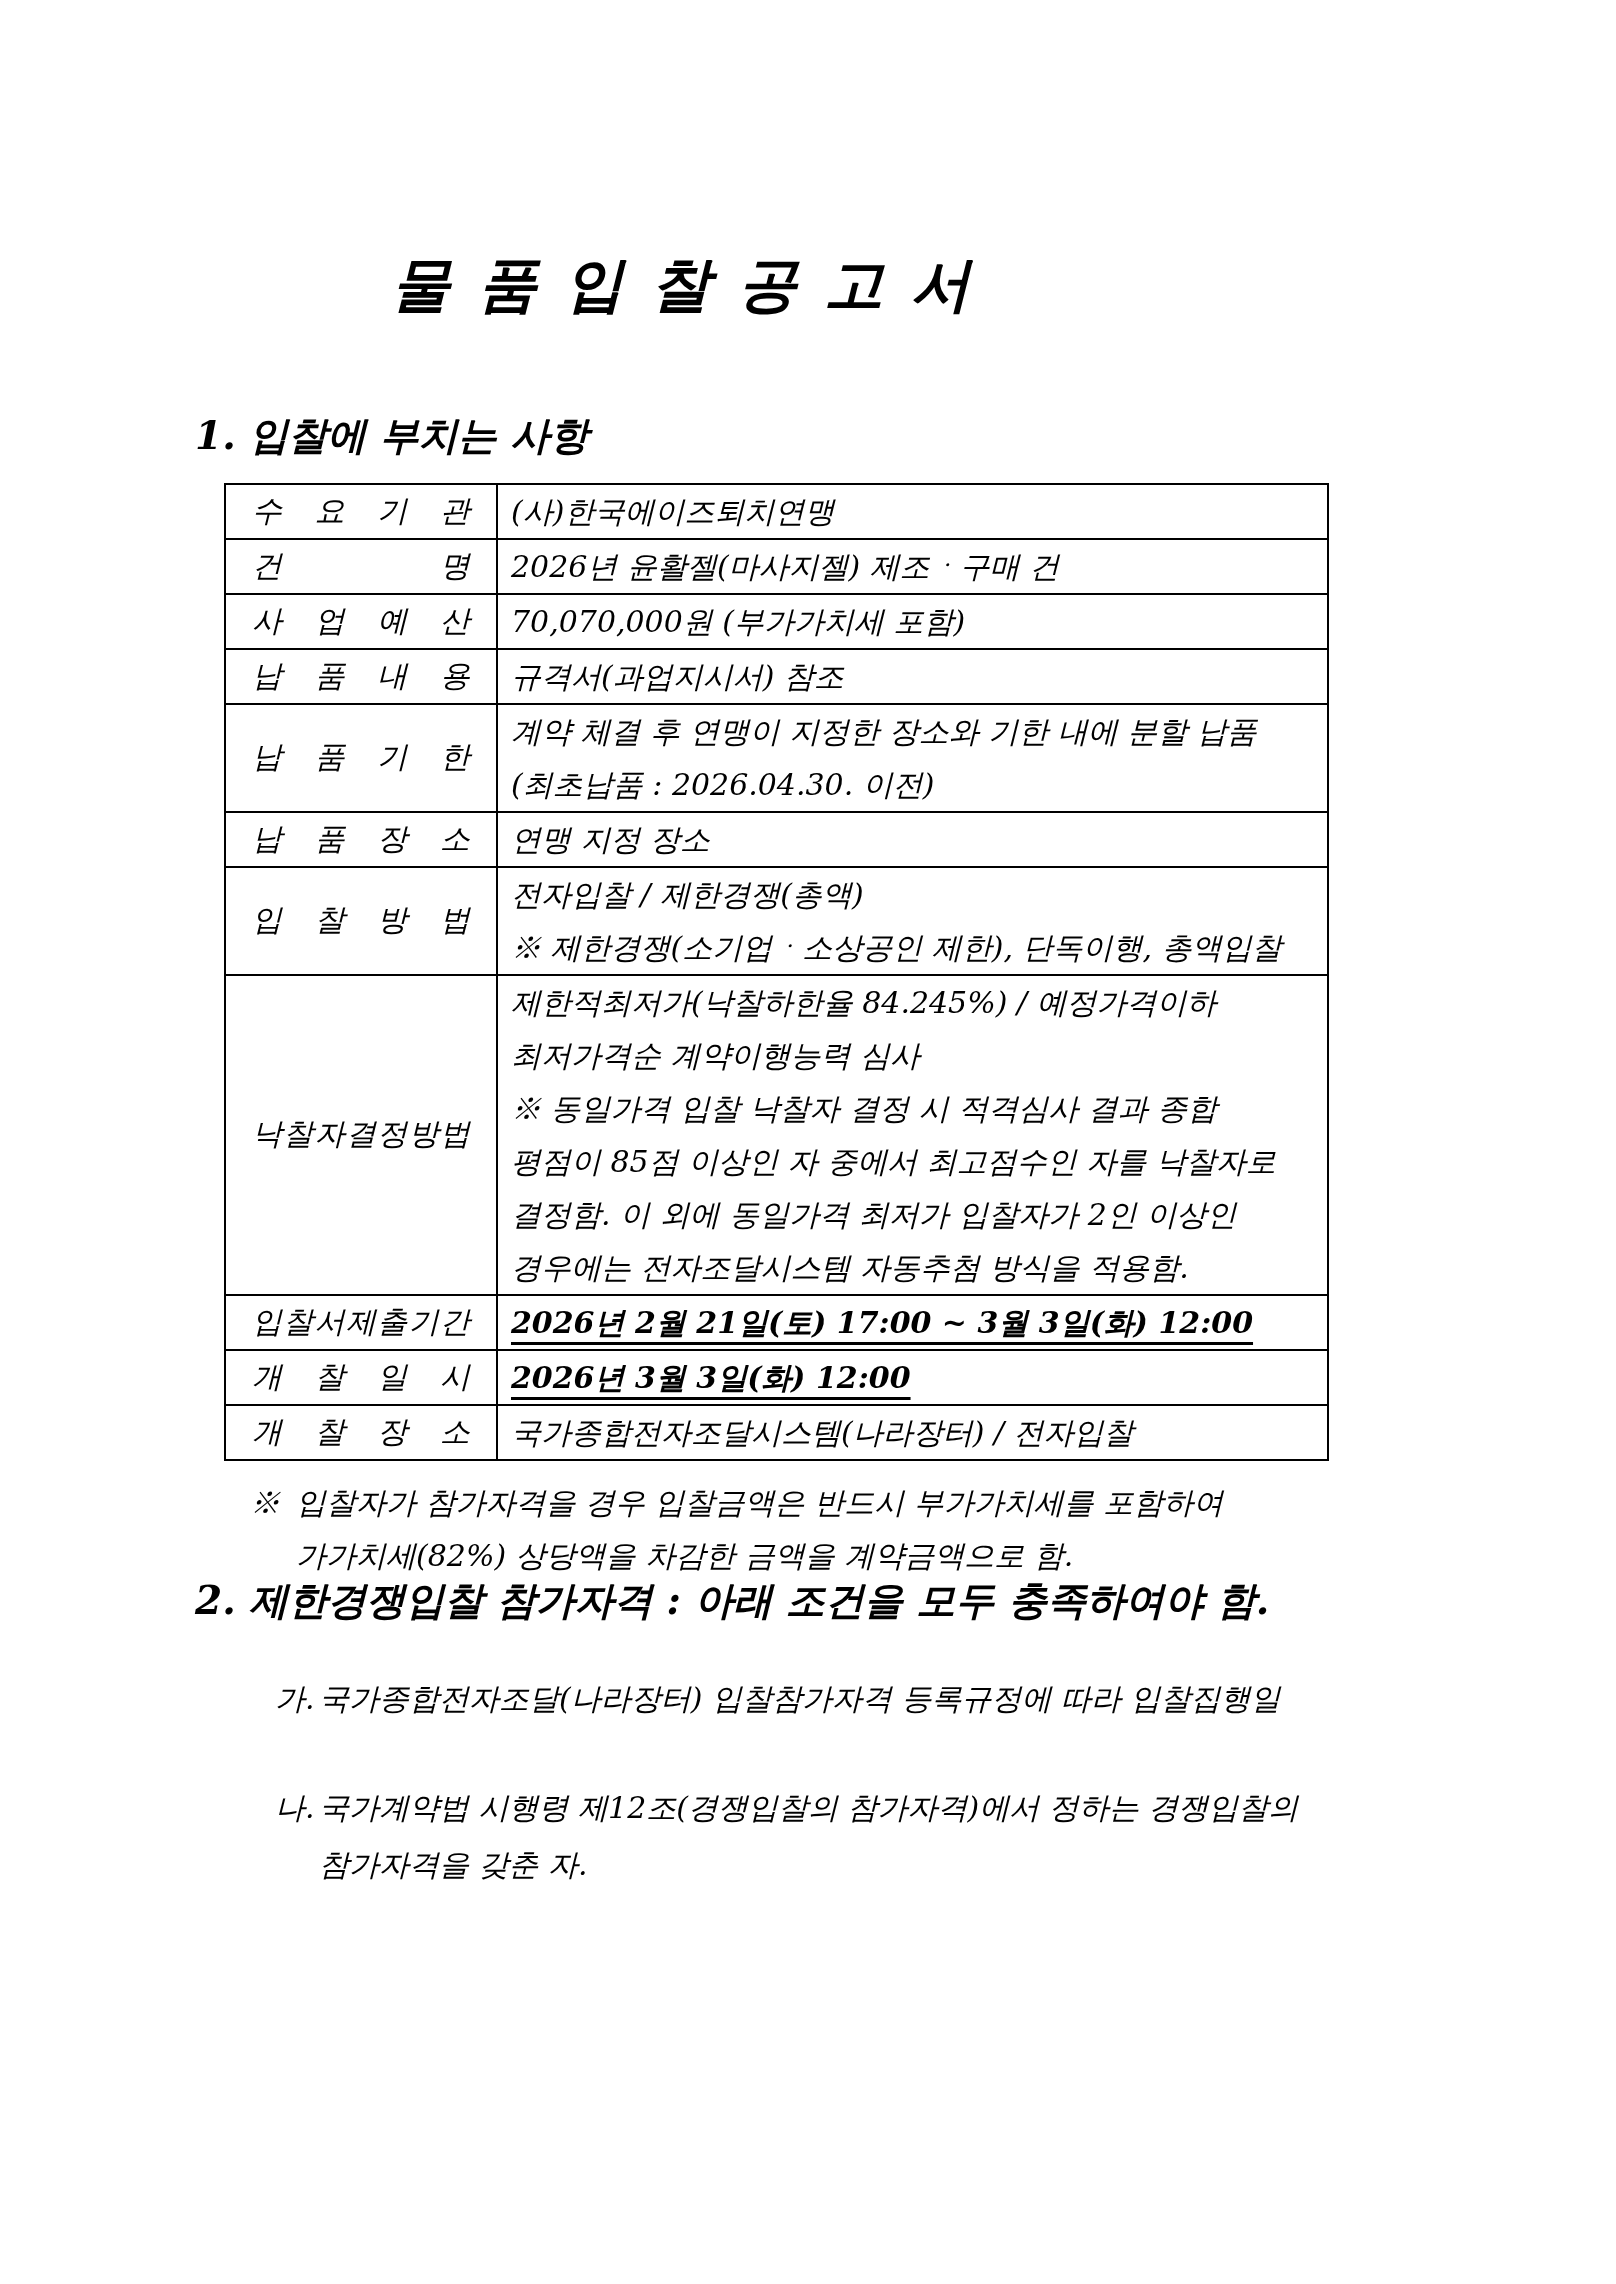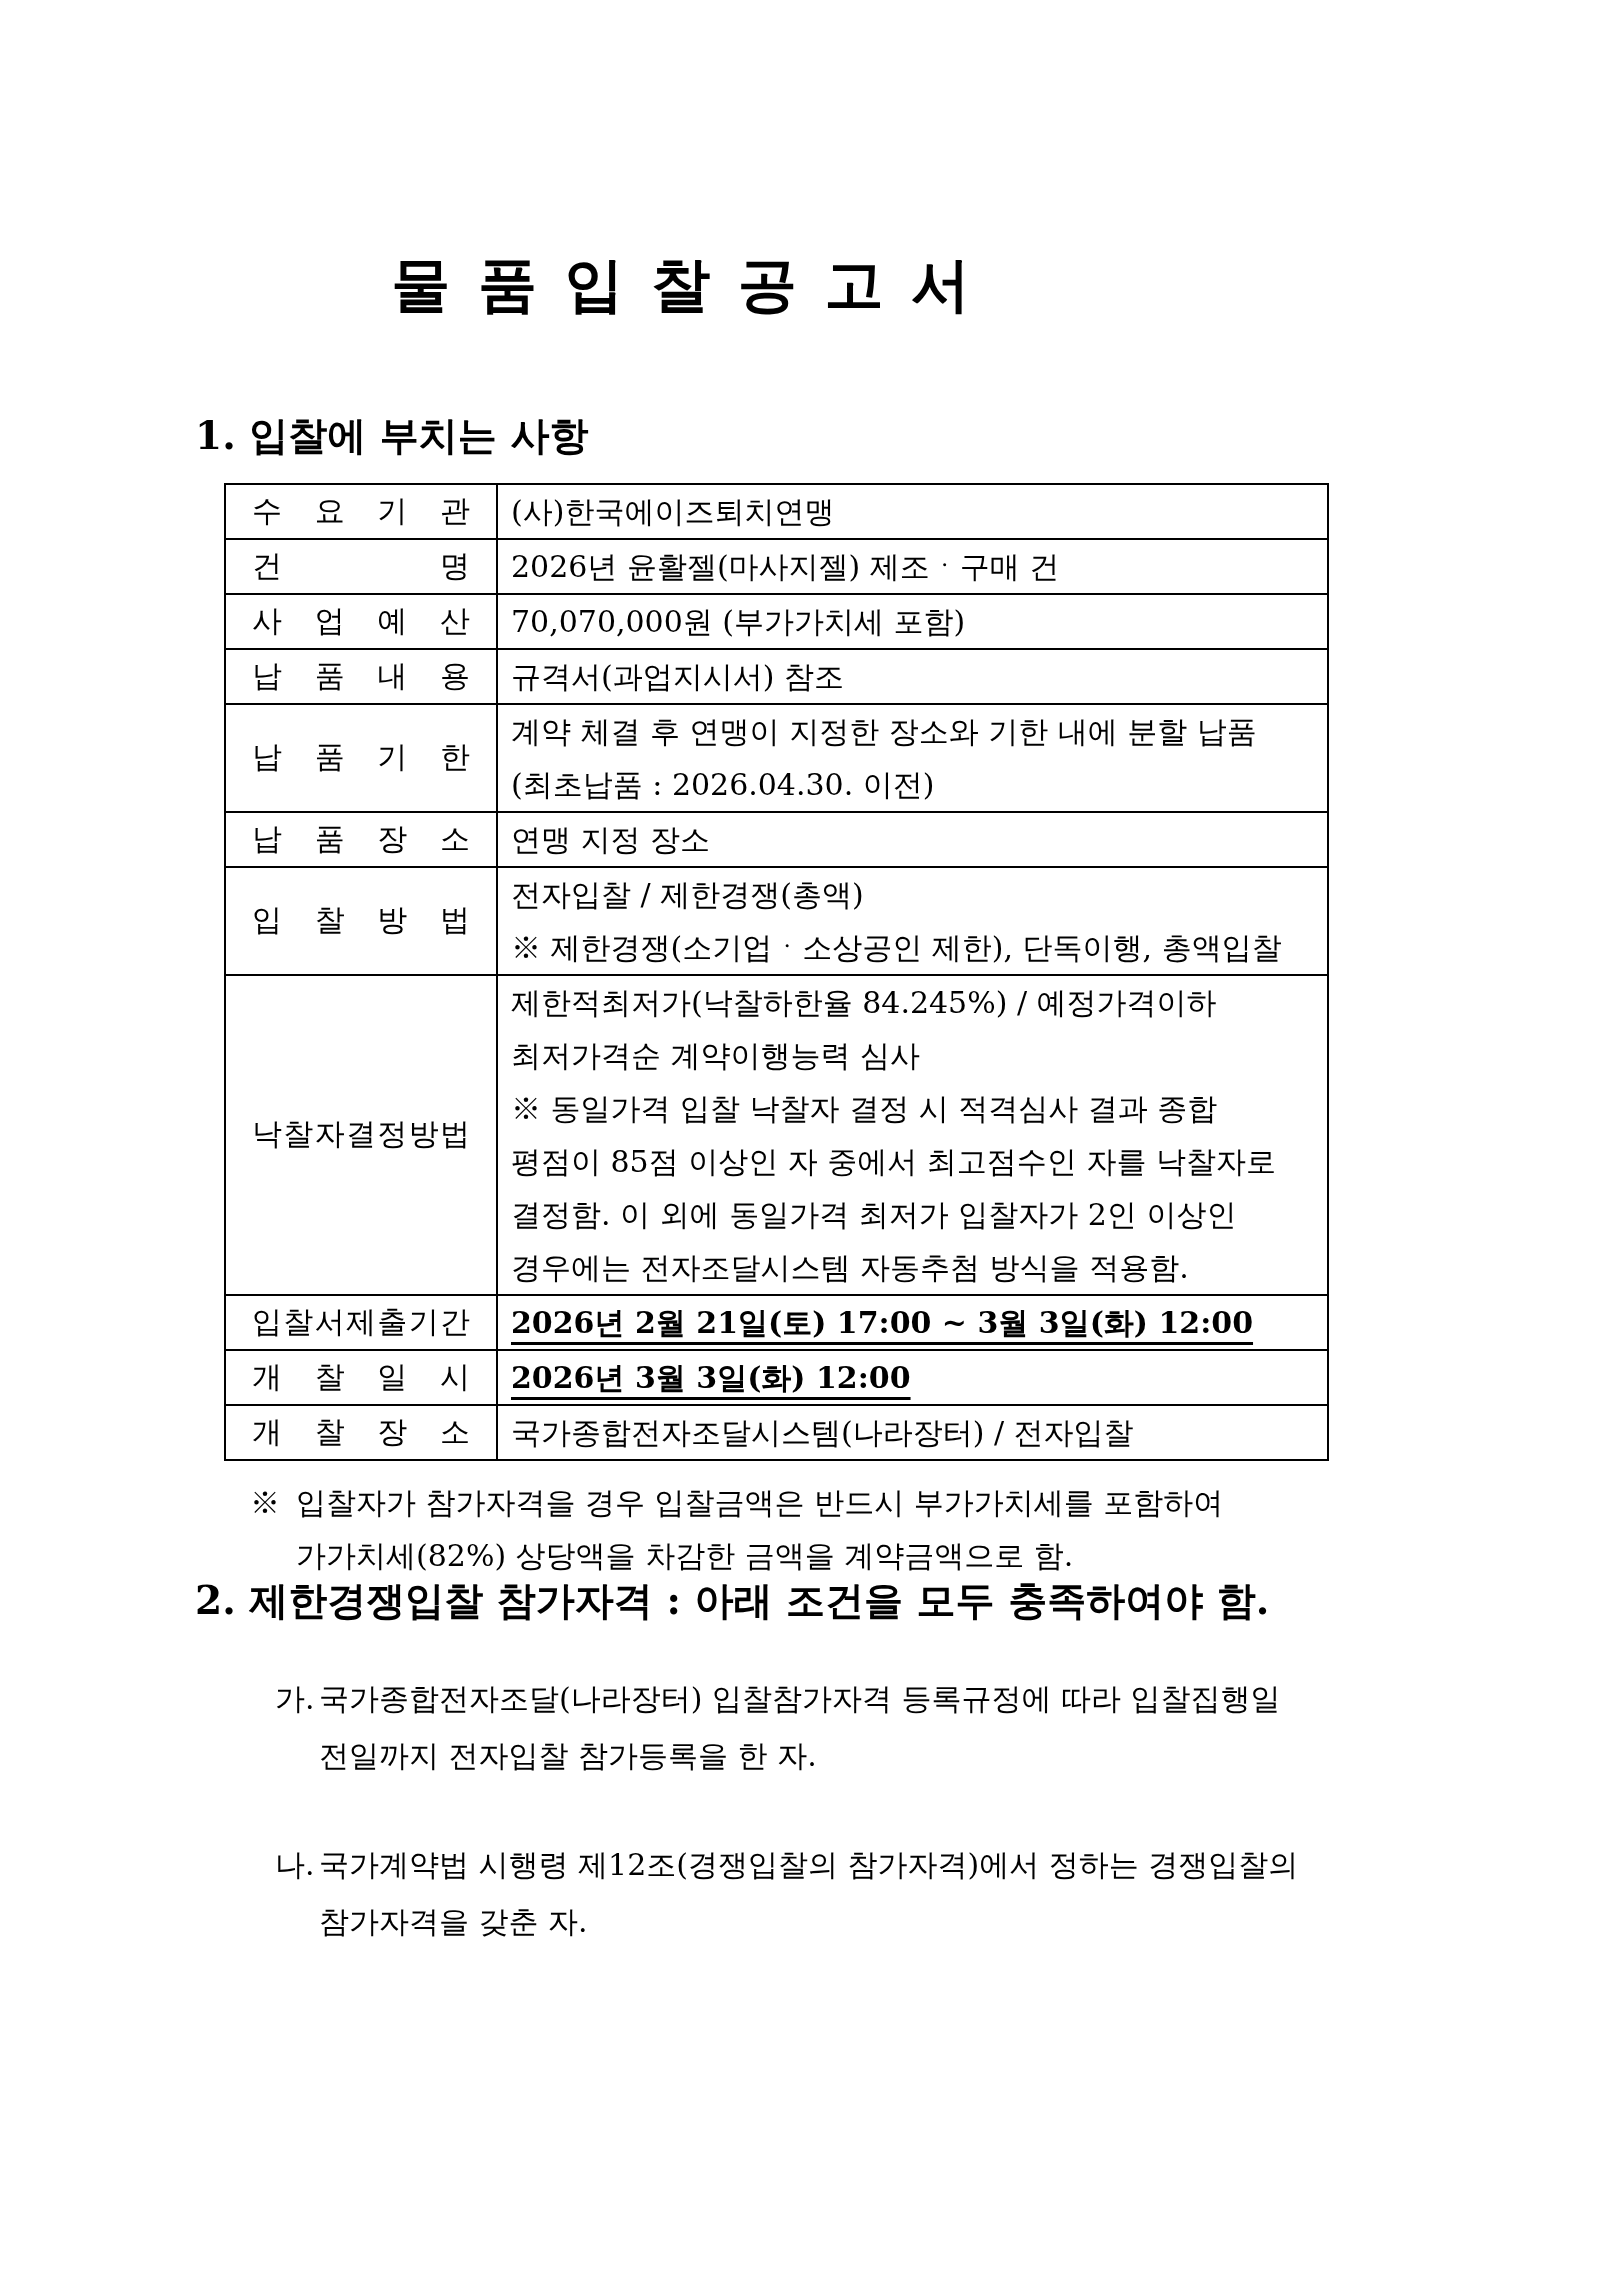--- a/index.html
+++ b/index.html
@@ -10,20 +10,21 @@
   .page {
     position: relative;
     width: 1392px;
     height: 2284px;
     box-sizing: border-box;
     background: #ffffff;
     color: #000000;
     font-family: "DejaVu Serif", "Liberation Serif", serif;
     padding: 251px 222px 4px 195px;
     overflow: hidden;
+    font-style: italic;
   }
   .title {
     margin: 0;
     font-size: 59px;
     font-weight: bold;
     line-height: 1.15;
     text-align: center;
     letter-spacing: 0.06em;
     white-space: nowrap;
   }
@@ -270,21 +271,20 @@
       <div class="note-line">가가치세(82%) 상당액을 차감한 금액을 계약금액으로 함.</div>
     </div>
   </div>
 
   <div class="sec-heading sec2-heading">2. 제한경쟁입찰 참가자격 : 아래 조건을 모두 충족하여야 함.</div>
 
   <div class="item item-1">
     <div class="item-marker">가.</div>
     <div class="item-lines">
       <div class="item-line">국가종합전자조달(나라장터) 입찰참가자격 등록규정에 따라 입찰집행일</div>
-      <div class="item-line">전일까지 전자입찰 참가등록을 한 자.</div>
     </div>
   </div>
 
   <div class="item item-2">
     <div class="item-marker">나.</div>
     <div class="item-lines">
       <div class="item-line">국가계약법 시행령 제12조(경쟁입찰의 참가자격)에서 정하는 경쟁입찰의</div>
       <div class="item-line">참가자격을 갖춘 자.</div>
     </div>
   </div>

